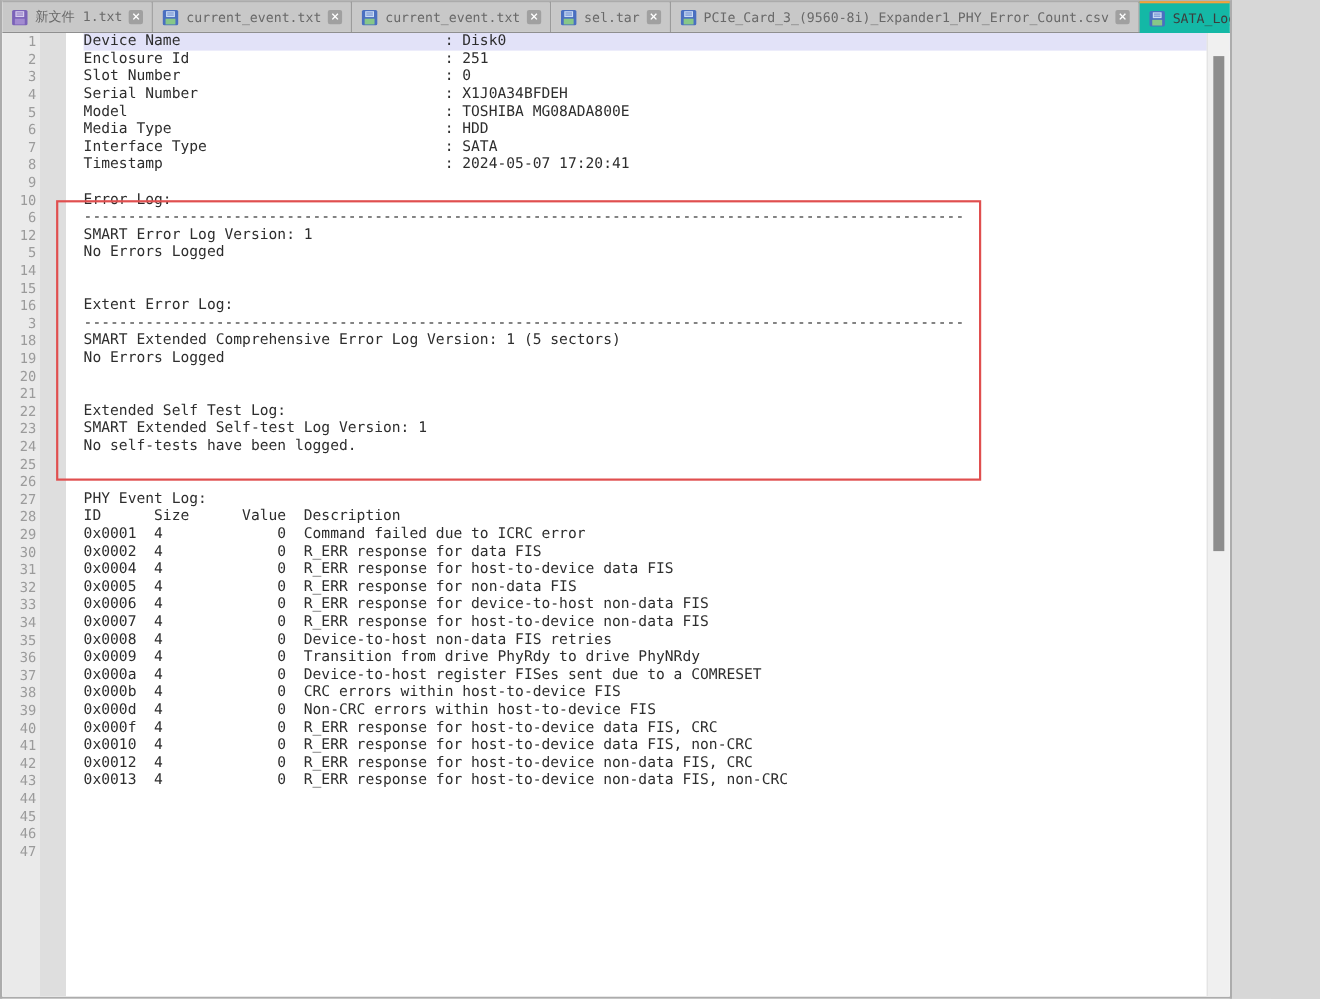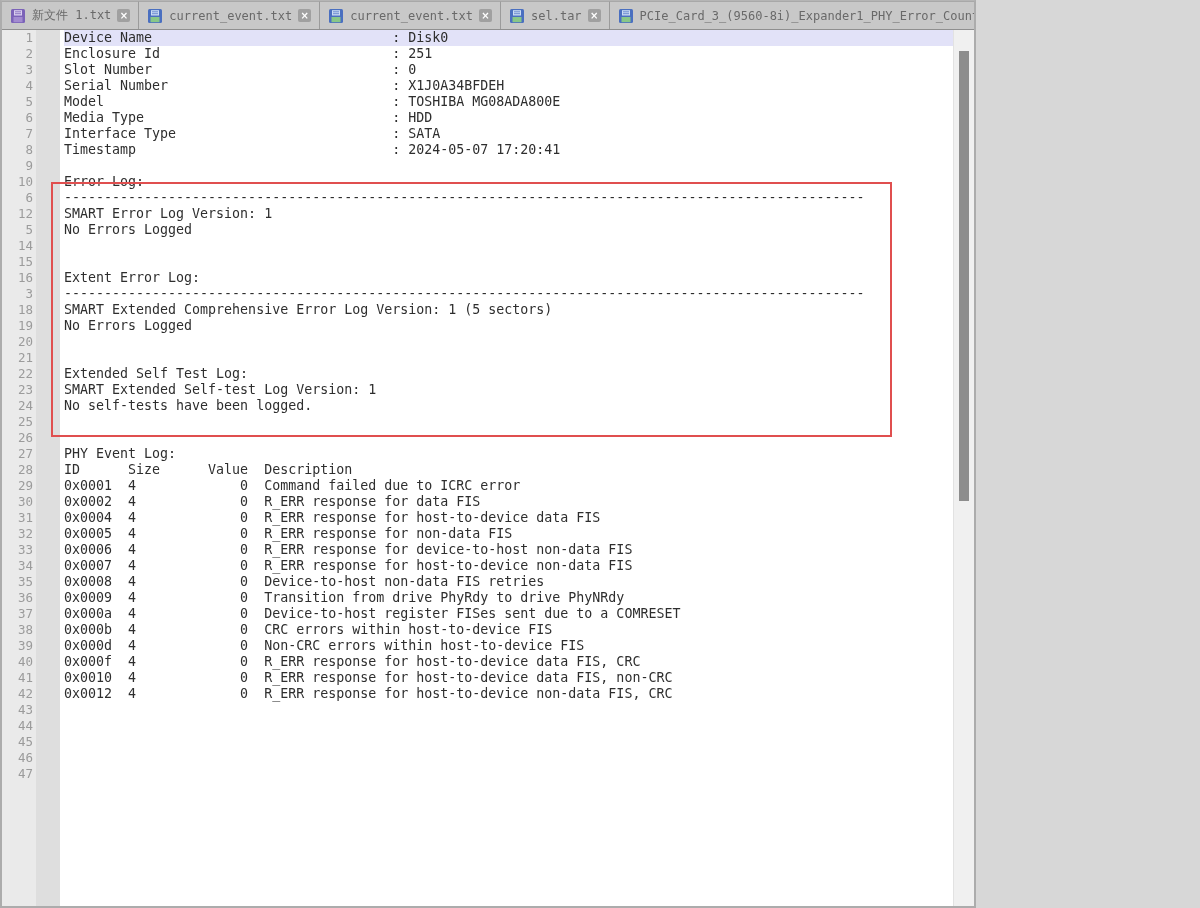--- a/index.html
+++ b/index.html
@@ -1,19 +1,19 @@
 <!DOCTYPE html>
 <html><head>
 <meta charset="utf-8">
 <style>
   * { margin:0; padding:0; box-sizing:border-box; }
   html,body { background:#d7d7d7; }
   .window {
     position:relative;
-    width:976px; height:908px;
+    width:1120px; height:908px;
     background:#ffffff;
     border:2px solid #acacac;
     border-top:1px solid #b5b5b5;
     font-family:"DejaVu Sans Mono", monospace;
     overflow:hidden;
   }
   
   .tabbar {
     display:flex; align-items:stretch;
     height:29px;
@@ -66,21 +66,21 @@
     color:#9b9b9b;
     font-size:12.5px;
     text-align:right;
     padding-right:3px;
     user-select:none;
   }
   .gutter div { height:16px; line-height:16px; }
   .margin-strip { flex:0 0 24px; background:#dedede; }
   .content {
     flex:1;
-    padding-left:4px;
+    padding-left:16px;
     font-size:13.3px;
     color:#2e2e2e;
     overflow:hidden;
   }
   .content .line {
     height:16px; line-height:16px;
     white-space:pre;
   }
   .content .line.current { background:#e2e2f8; }
   
@@ -269,20 +269,21 @@
         <div class="line">0x0006  4             0  R_ERR response for device-to-host non-data FIS</div>
         <div class="line">0x0007  4             0  R_ERR response for host-to-device non-data FIS</div>
         <div class="line">0x0008  4             0  Device-to-host non-data FIS retries</div>
         <div class="line">0x0009  4             0  Transition from drive PhyRdy to drive PhyNRdy</div>
         <div class="line">0x000a  4             0  Device-to-host register FISes sent due to a COMRESET</div>
         <div class="line">0x000b  4             0  CRC errors within host-to-device FIS</div>
         <div class="line">0x000d  4             0  Non-CRC errors within host-to-device FIS</div>
         <div class="line">0x000f  4             0  R_ERR response for host-to-device data FIS, CRC</div>
         <div class="line">0x0010  4             0  R_ERR response for host-to-device data FIS, non-CRC</div>
         <div class="line">0x0012  4             0  R_ERR response for host-to-device non-data FIS, CRC</div>
+        <div class="line">0x0013  4             0  R_ERR response for host-to-device non-data FIS, non-CRC</div>
         <div class="line"></div>
         <div class="line"></div>
       </div>
   </div>
 
   <div class="scrollbar">
     <div class="scroll-thumb"></div>
   </div>
 
   <div class="annotation-rect"></div>

